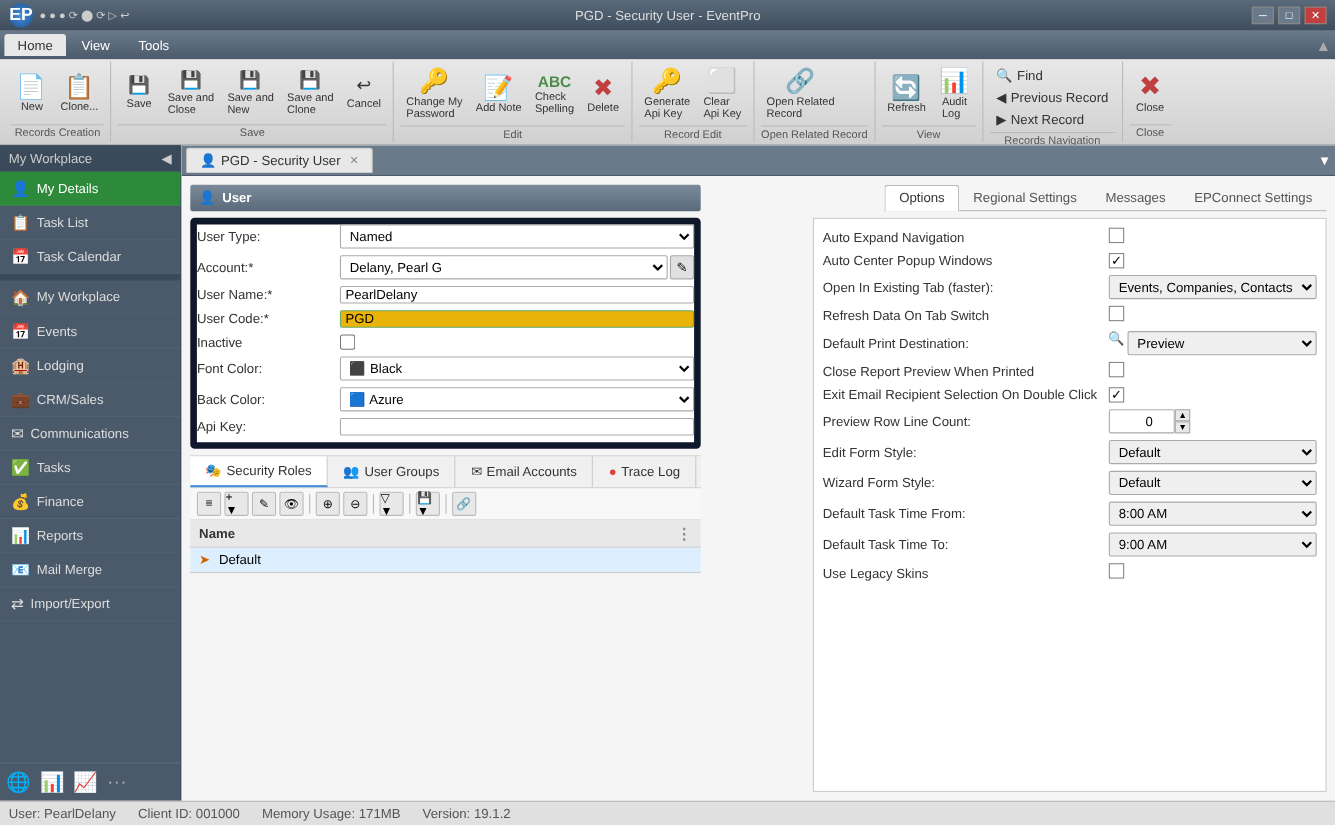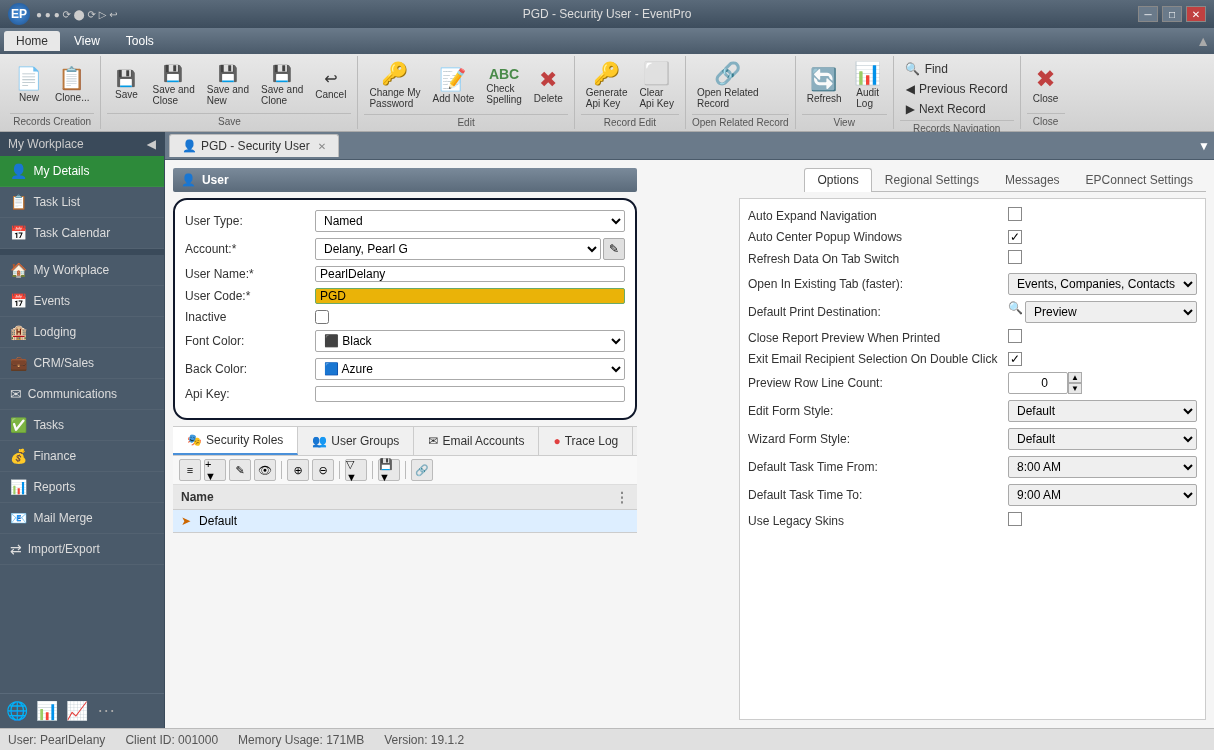--- a/index.html
+++ b/index.html
@@ -9,21 +9,21 @@
     .title-bar {
       height: 28px; background: linear-gradient(to bottom, #5a6a7a, #3d4d5d);
       display: flex; align-items: center; justify-content: space-between; padding: 0 8px;
       color: white;
     }
     .title-bar-left { display: flex; align-items: center; gap: 6px; }
     .title-bar-title { font-size: 12px; color: #ddd; flex: 1; text-align: center; position: absolute; left: 50%; transform: translateX(-50%); }
     .title-bar-controls { display: flex; gap: 4px; }
     .title-btn { width: 20px; height: 16px; background: #6a7a8a; border: 1px solid #888; color: white; font-size: 10px; cursor: pointer; display: flex; align-items: center; justify-content: center; }
     .title-btn.close { background: #c04040; }
-    .app-logo { width: 22px; height: 22px; background: radial-gradient(circle, #4a90d9, #1a5090); border-radius: 50%; display: flex; align-items: center; justify-content: center; color: white; font-weight: bold; font-size: 12px; }
+    .app-logo { width: 22px; height: 22px; background: radial-gradient(circle, #4a90d9, #1a5090); border-radius: 50%; display: flex; align-items: center; justify-content: center; color: white; font-weight: bold; font-size: 16px; }
 
     
     .menu-bar {
       height: 26px; background: linear-gradient(to bottom, #6a7a8a, #4a5a6a);
       display: flex; align-items: center; padding: 0 4px; gap: 2px;
     }
     .menu-item {
       padding: 3px 12px; color: white; cursor: pointer; border-radius: 3px 3px 0 0;
       font-size: 12px;
     }
@@ -98,21 +98,21 @@
     
     .form-area { display: flex; flex: 1; overflow: hidden; }
 
     
     .left-form { width: 480px; padding: 8px; display: flex; flex-direction: column; gap: 6px; }
     .form-section-header {
       background: linear-gradient(to bottom, #7a8a9a, #5a6a7a);
       color: white; padding: 5px 8px; font-size: 12px; font-weight: bold;
       display: flex; align-items: center; gap: 6px; border-radius: 2px;
     }
-    .form-card { background: white; border: 2px solid #0f172a; border-radius: 14px; padding: 10px; }
+    .form-card { background: white; border: 6px solid #0f172a; border-radius: 4px; }
     .form-row { display: flex; align-items: center; margin-bottom: 6px; }
     .form-label { width: 130px; font-size: 12px; color: #333; flex-shrink: 0; }
     .form-control {
       flex: 1; height: 16px; border: 1px solid #aaa; border-radius: 2px; padding: 0 4px;
       font-size: 12px; background: white;
     }
     .form-control.highlighted { background: #eab308; border-color: #6aaa6a; }
     .form-control-wrapper { flex: 1; display: flex; gap: 2px; }
     .form-select { flex: 1; height: 22px; border: 1px solid #aaa; border-radius: 2px; padding: 0 4px; font-size: 12px; background: white; }
     .form-btn-icon { width: 22px; height: 22px; background: #e0e0e0; border: 1px solid #aaa; border-radius: 2px; cursor: pointer; display: flex; align-items: center; justify-content: center; font-size: 12px; }
@@ -534,32 +534,32 @@
           </div>
 
           <div class="opt-row">
             <div class="opt-label">Auto Center Popup Windows</div>
             <div class="opt-control">
               <div style="width:14px;height:14px;border:1px solid #888;background:white;display:inline-flex;align-items:center;justify-content:center;">✓</div>
             </div>
           </div>
 
           <div class="opt-row">
-            <div class="opt-label">Refresh Data On Tab Switch</div>
-            <div class="opt-control">
-              <div class="opt-check unchecked" style="width:14px;height:14px;border:1px solid #888;background:white;display:inline-block;"></div>
-            </div>
-          </div>
-
-          <div class="opt-row">
             <div class="opt-label">Open In Existing Tab (faster):</div>
             <div class="opt-control">
               <select class="opt-select">
                 <option>Events, Companies, Contacts</option>
               </select>
+            </div>
+          </div>
+
+          <div class="opt-row">
+            <div class="opt-label">Refresh Data On Tab Switch</div>
+            <div class="opt-control">
+              <div class="opt-check unchecked" style="width:14px;height:14px;border:1px solid #888;background:white;display:inline-block;"></div>
             </div>
           </div>
 
           <div class="opt-row">
             <div class="opt-label">Default Print Destination:</div>
             <div class="opt-control" style="display:flex;gap:2px;">
               <span style="font-size:12px;">🔍</span>
               <select class="opt-select">
                 <option>Preview</option>
               </select>

